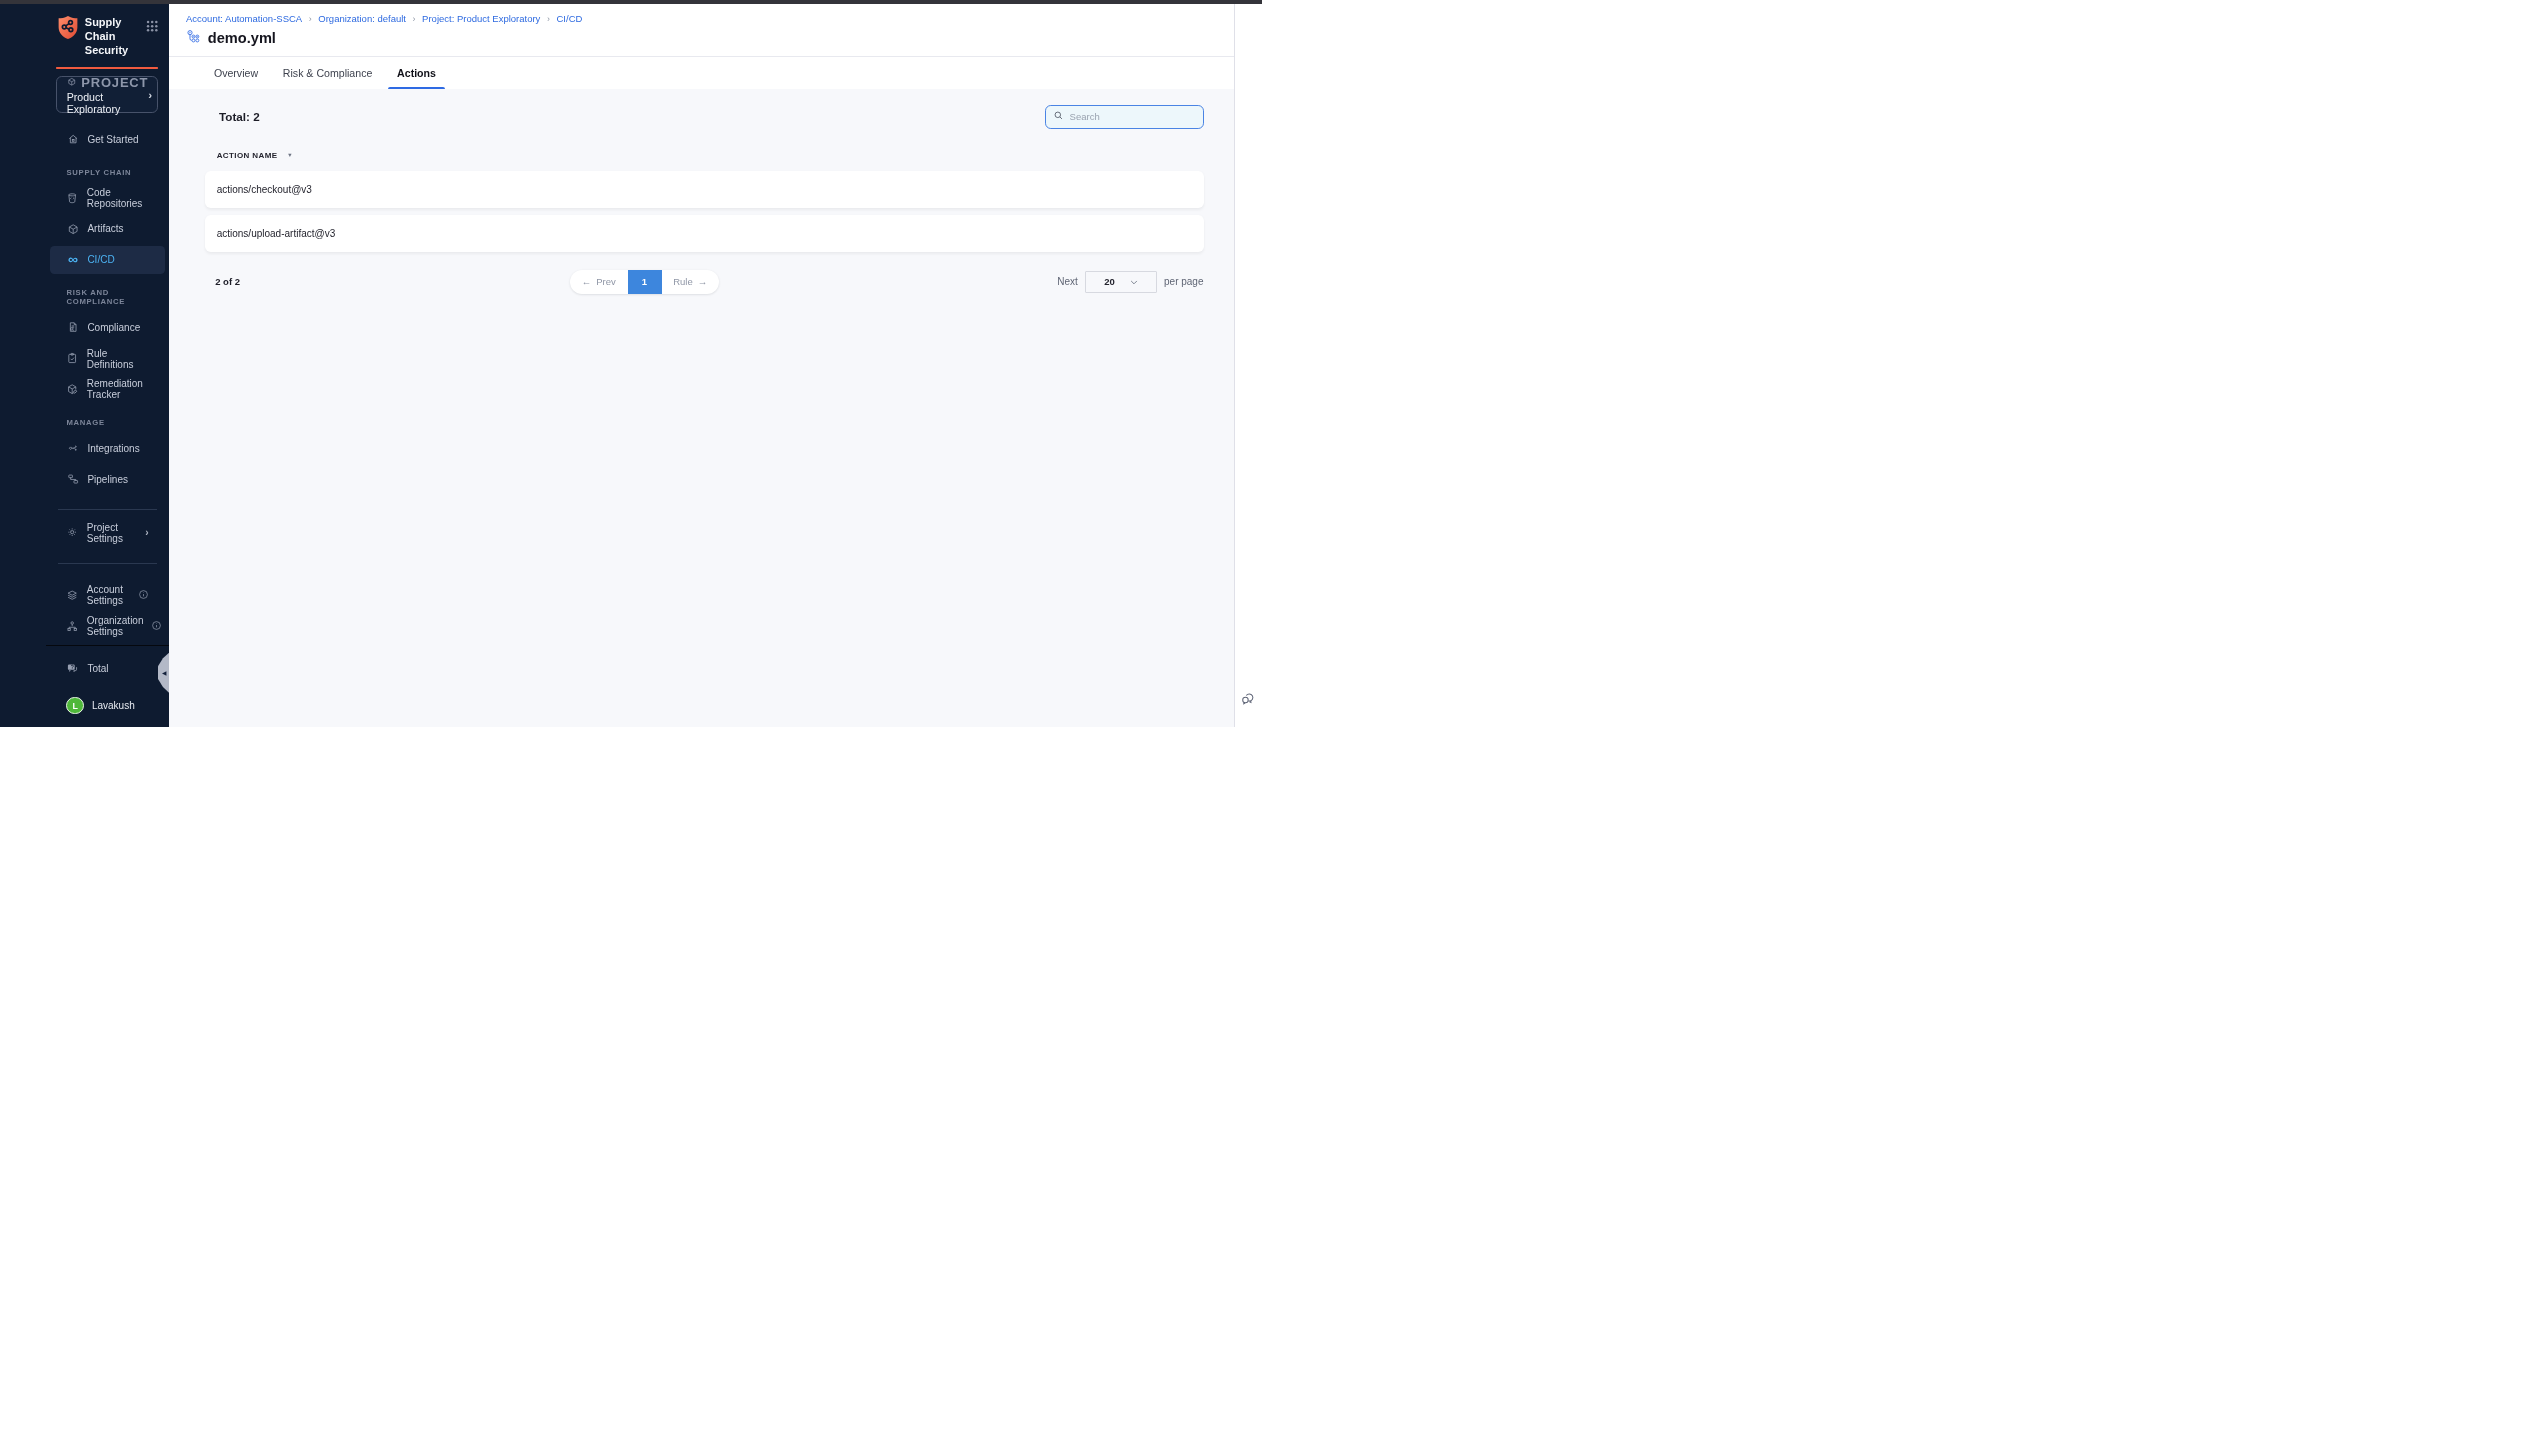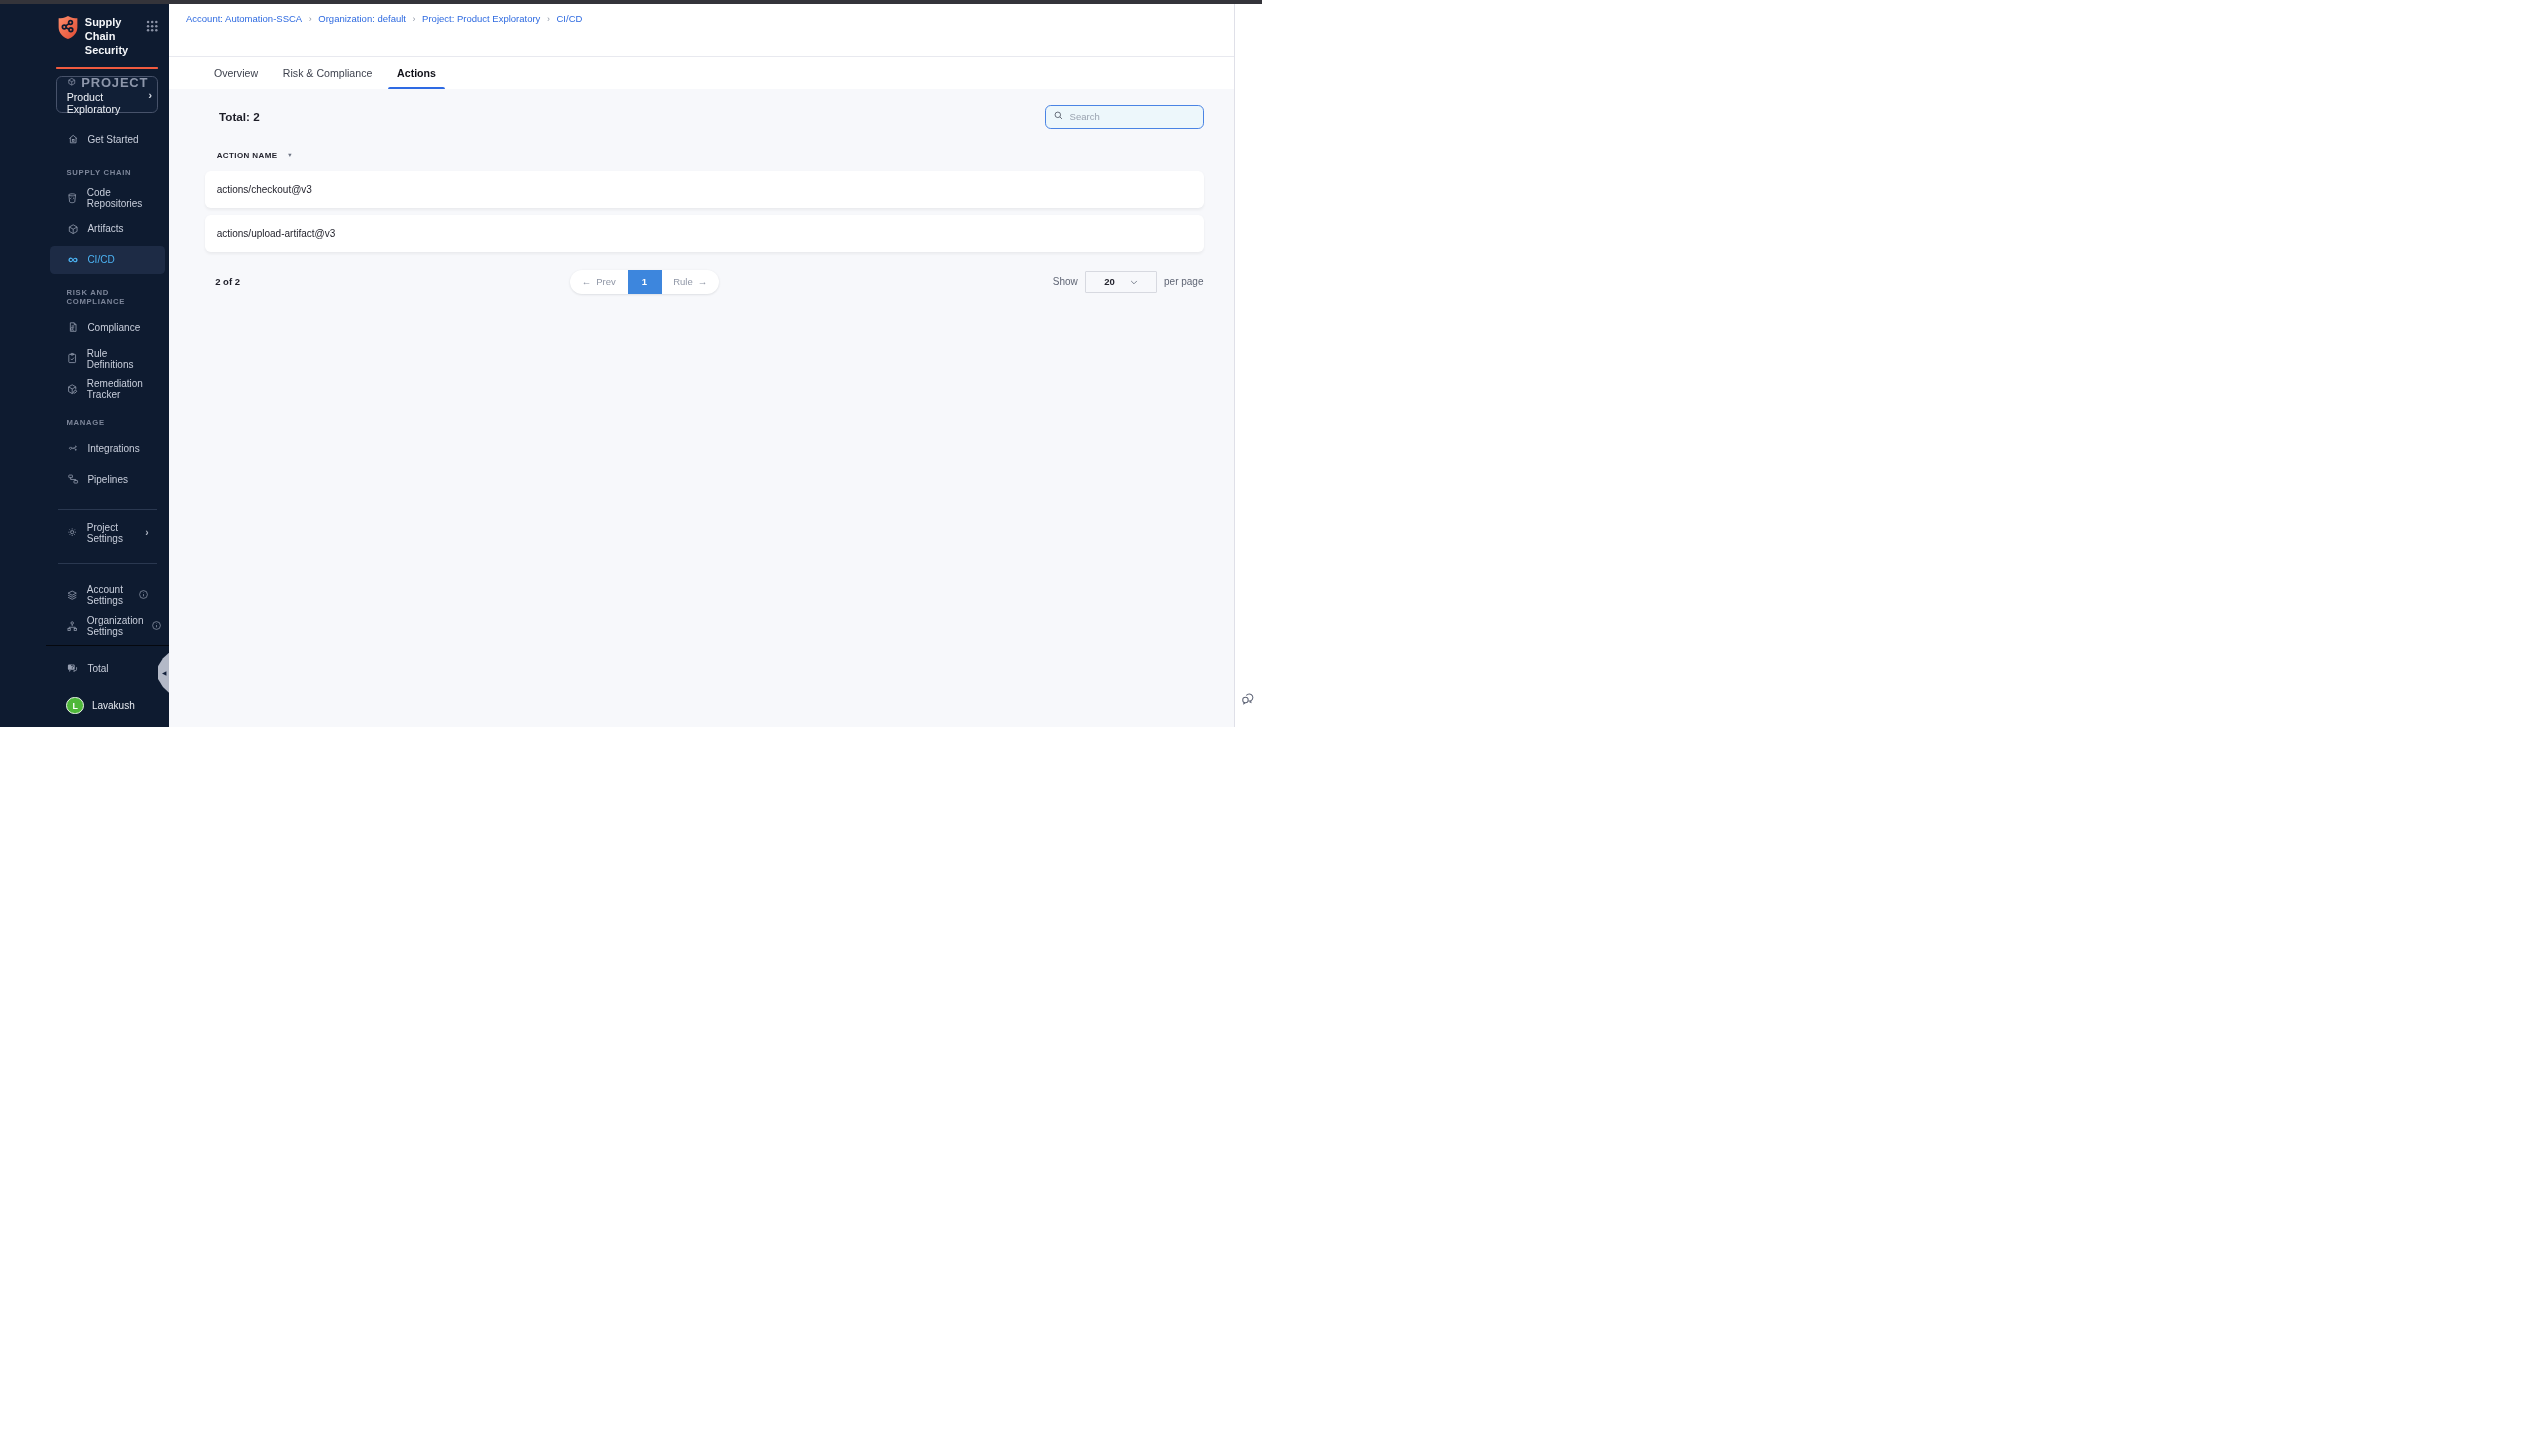--- a/index.html
+++ b/index.html
@@ -336,20 +336,35 @@
       <header>
         <div class="breadcrumb">
           <a class="crumb">Account: Automation-SSCA</a>
           <span class="crumb-sep">›</span>
           <a class="crumb">Organization: default</a>
           <span class="crumb-sep">›</span>
           <a class="crumb">Project: Product Exploratory</a>
           <span class="crumb-sep">›</span>
           <a class="crumb">CI/CD</a>
         </div>
+        <div class="title-row">
+          <span>
+            <svg viewBox="0 0 24 24" width="16" height="16" fill="none" stroke="#4a7de8" stroke-width="1.5">
+              <circle cx="6" cy="5.5" r="3.1"></circle>
+              <path d="M5.2 4.2v2.6l2.2-1.3z" fill="#4a7de8" stroke="none"></path>
+              <path d="M6 8.6v5.9a2.5 2.5 0 0 0 2.5 2.5"></path>
+              <circle cx="11.2" cy="11.3" r="2.2"></circle>
+                <circle cx="17" cy="11.3" r="2.2"></circle>
+              <circle cx="11.2" cy="17.2" r="2.2"></circle>
+                <circle cx="17" cy="17.2" r="2.2"></circle>
+              <path d="m10.3 11.2.7.7 1.2-1.3M16.1 11.2l.7.7 1.2-1.3" stroke-width="1.2"></path>
+            </svg>
+          </span>
+          <span class="page-title">demo.yml</span>
+        </div>
       </header>
 
       <div class="tabs">
         <div class="tab">
           <span>Overview</span>
 
         </div>
         <div class="tab">
           <span>Risk &amp; Compliance</span>
 
@@ -391,21 +406,21 @@
               <span class="arr">←</span>
               <span>Prev</span>
             </div>
             <div class="pg cur">1</div>
             <div class="pg">
               <span>Rule</span>
               <span class="arr">→</span>
             </div>
           </div>
           <div class="show-zone">
-            <span>Show</span>
+            <span>Next</span>
             <div class="size-select">
               <span class="val">20</span>
               <span>
                 <svg viewBox="0 0 12 8" width="8" height="5.1" fill="none" stroke="#7b818f" stroke-width="1.5">
                   <path d="m1.5 1.5 4.5 4.5 4.5-4.5"></path>
                 </svg>
               </span>
             </div>
             <span>per page</span>
           </div>

